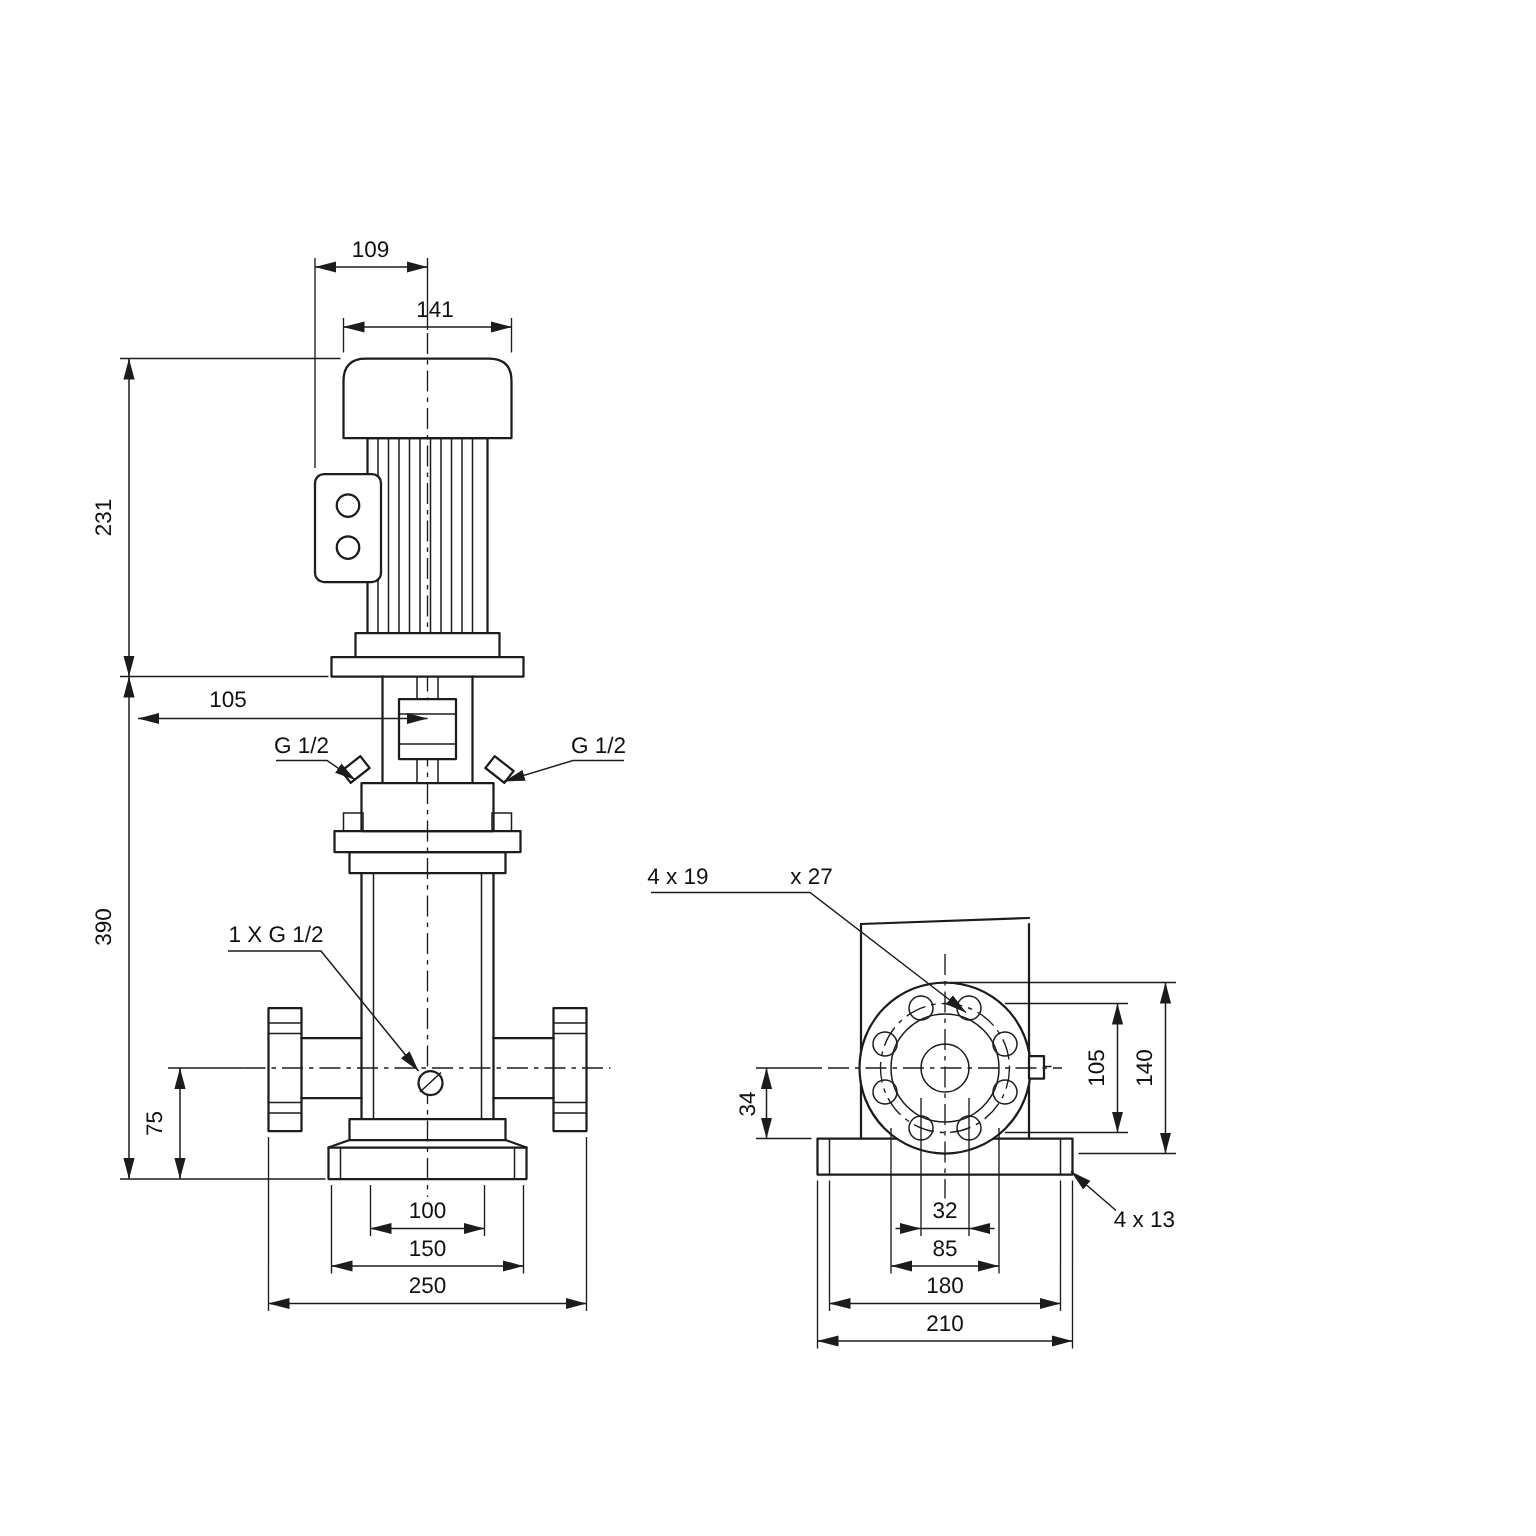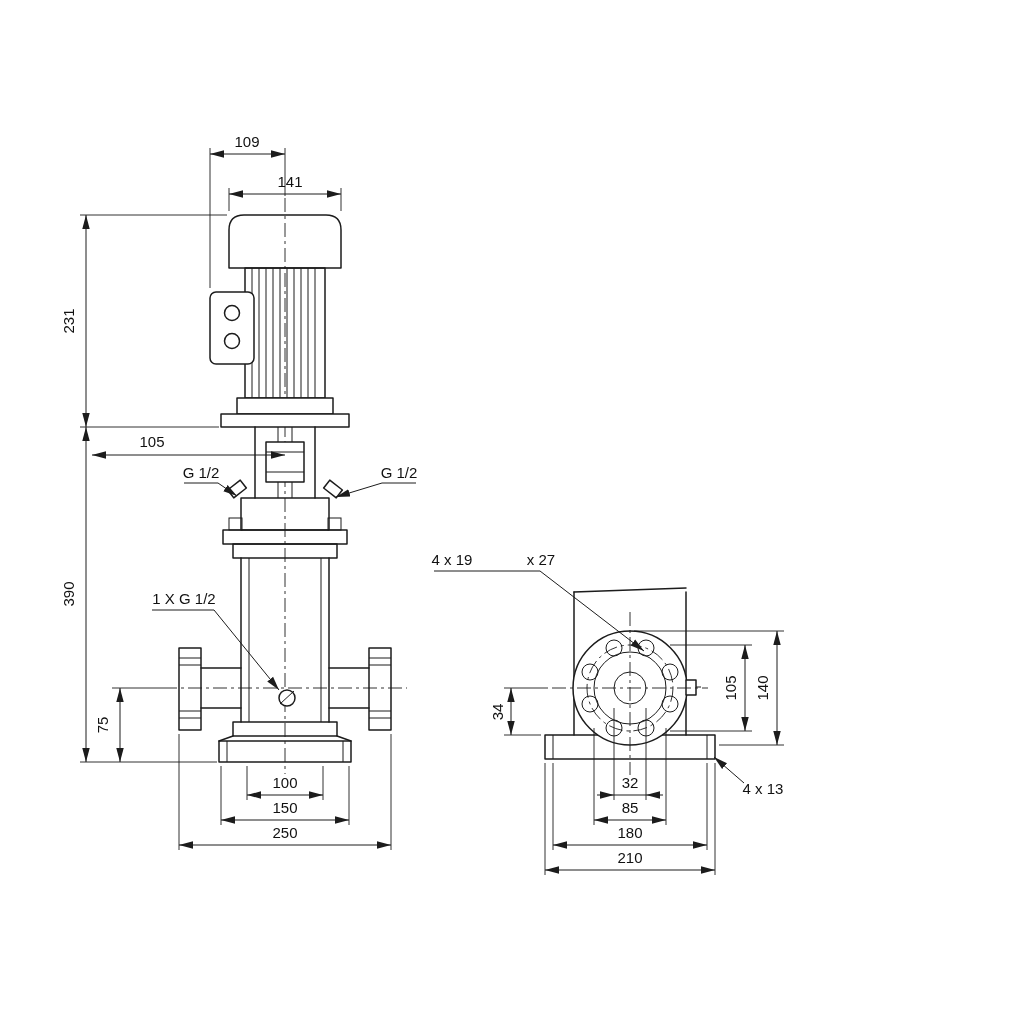--- a/index.html
+++ b/index.html
@@ -1,16 +1,16 @@
 <!DOCTYPE html>
 <html><head>
 <meta charset="utf-8">
 <style>
   html,body{margin:0;padding:0;background:#ffffff;}
-  .page{width:1024px;height:955px;position:relative;background:#fff;}
+  .page{width:1024px;height:955px;position:relative;background:#fff;margin-top:24px;}
   svg{display:block}
   .obj{fill:none;stroke:#1c1c1c;stroke-width:1.5;stroke-linejoin:round;stroke-linecap:round}
   .objf{fill:#ffffff;stroke:#1c1c1c;stroke-width:1.5;stroke-linejoin:round}
   .thin{fill:none;stroke:#1c1c1c;stroke-width:1}
   .dim{fill:none;stroke:#1c1c1c;stroke-width:1}
   .ext{fill:none;stroke:#1c1c1c;stroke-width:0.9}
   .cl{fill:none;stroke:#1c1c1c;stroke-width:0.9;stroke-dasharray:14 4 3 4}
   .dimtext{font:15px "Liberation Sans", sans-serif;fill:#111}
 </style>
 </head>

